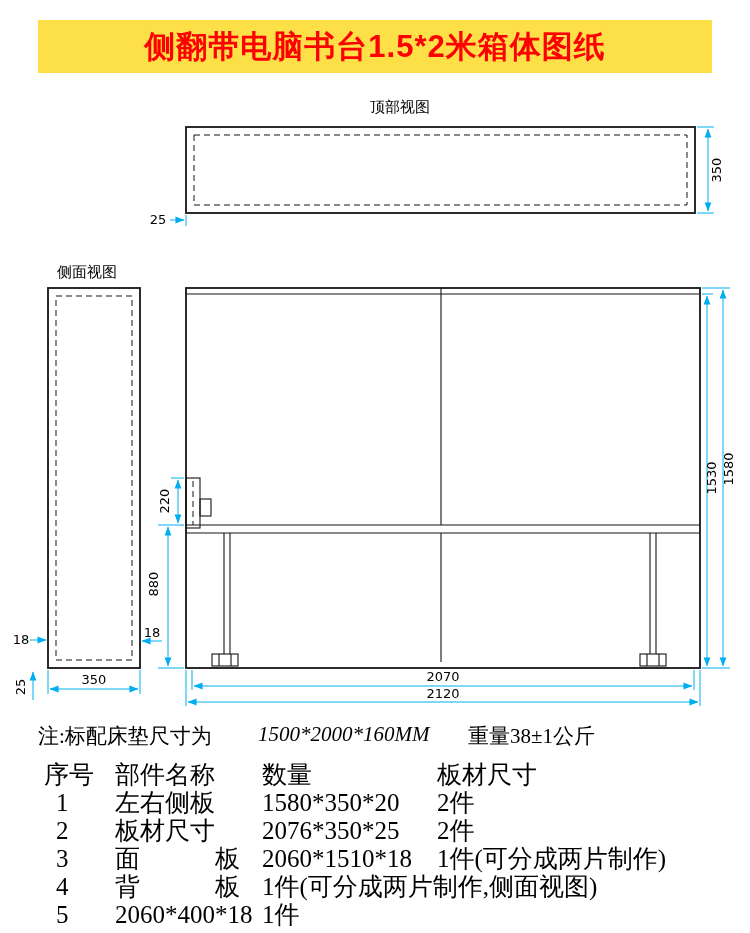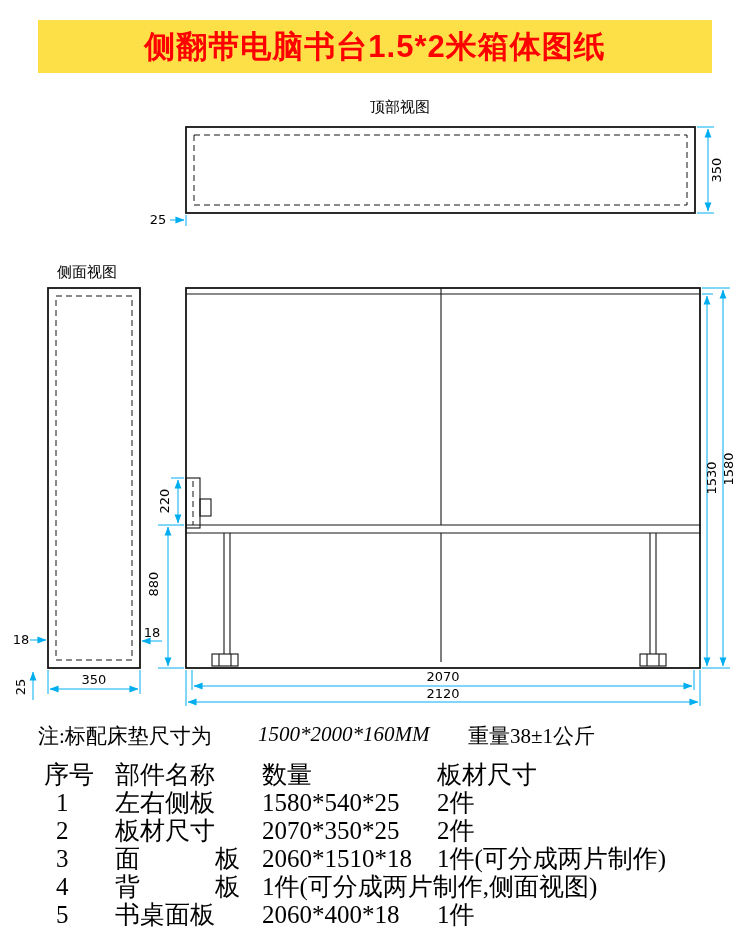--- a/index.html
+++ b/index.html
@@ -167,41 +167,40 @@
   <div id="parts">
     <div class="prow head">
       <div class="c-no">序号</div>
       <div>部件名称</div>
       <div>数量</div>
       <div>板材尺寸</div>
     </div>
     <div class="prow body">
       <div class="c-no">1</div>
       <div>左右侧板</div>
-      <div>1580*540*25</div>
+      <div>1580*350*20</div>
       <div>2件</div>
     </div>
     <div class="prow body">
       <div class="c-no">2</div>
       <div>板材尺寸</div>
-      <div>2070*350*25</div>
+      <div>2076*350*25</div>
       <div>2件</div>
     </div>
     <div class="prow body">
       <div class="c-no">3</div>
       <div>面　　　板</div>
       <div>2060*1510*18</div>
       <div>1件(可分成两片制作)</div>
     </div>
     <div class="prow body">
       <div class="c-no">4</div>
       <div>背　　　板</div>
       <div>1件(可分成两片制作,侧面视图)</div>
     </div>
     <div class="prow body">
       <div class="c-no">5</div>
-      <div>书桌面板</div>
       <div>2060*400*18</div>
       <div>1件</div>
     </div>
   </div>
 
 </div>
 
 </body></html>

